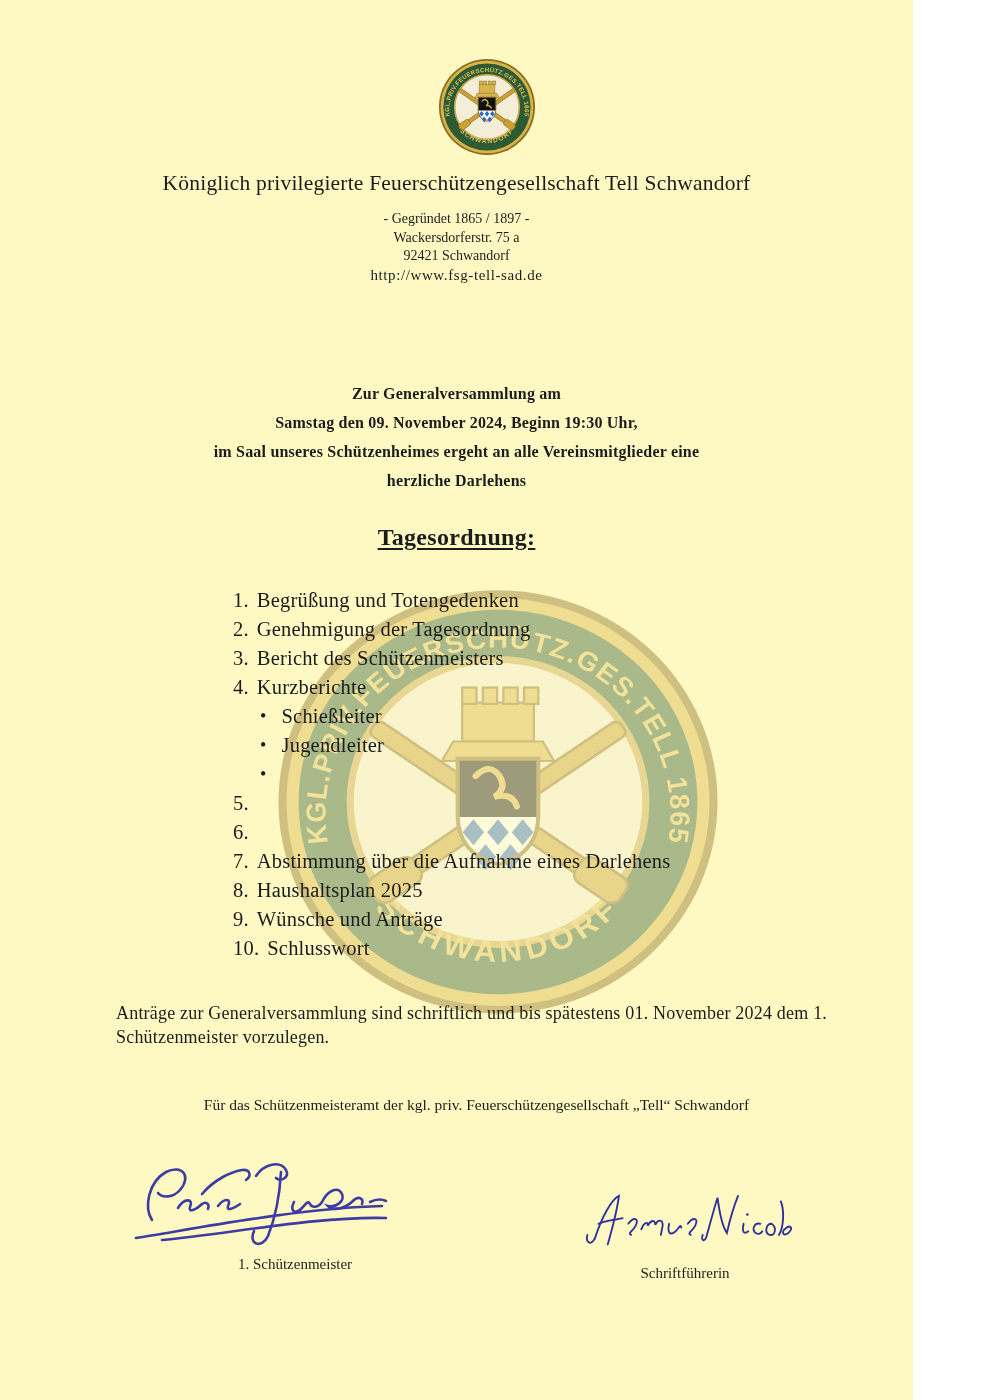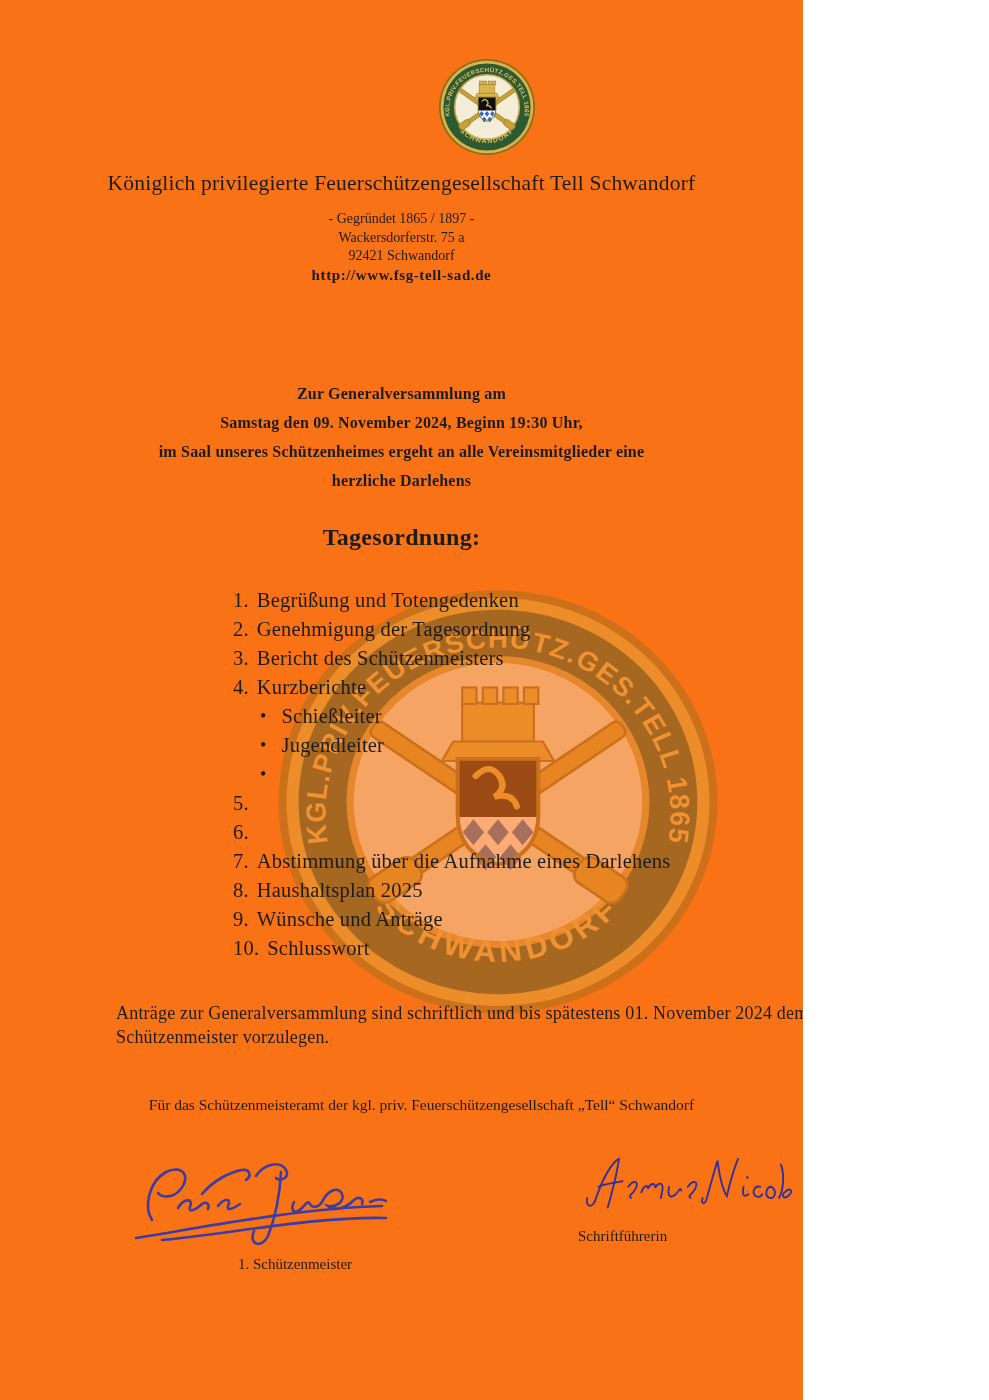--- a/index.html
+++ b/index.html
@@ -1,17 +1,17 @@
 <!DOCTYPE html>
 <html lang="de"><head>
 <meta charset="utf-8">
 <style>
   html,body { margin:0; padding:0; background:#ffffff; }
   .page {
-    position:relative; width:803px; height:1400px; background:#f97316;
+    position:relative; width:913px; height:1400px; background:#fef9c3;
     overflow:hidden; font-family:"Liberation Serif","DejaVu Serif",serif;
     color:#1c1c1c;
   }
   .defs-holder { position:absolute; width:0; height:0; overflow:hidden; }
 
   
   .watermark {
     position:absolute; left:274px; top:586px; width:448px; height:432px;
     opacity:0.40; z-index:0; pointer-events:none;
   }
@@ -20,35 +20,35 @@
   
   .logo { position:absolute; left:436px; top:58px; width:102px; height:98px; }
   .title {
     position:absolute; top:170px; left:0; width:100%;
     text-align:center; font-size:21.5px; line-height:27px; letter-spacing:0.2px;
   }
   .org-sub {
     position:absolute; top:210px; left:0; width:100%;
     text-align:center; font-size:14px; line-height:18.5px;
   }
-  .org-sub .url { font-size:15px; font-weight:bold; letter-spacing:0.6px; }
+  .org-sub .url { font-size:15px; font-weight:normal; letter-spacing:0.6px; }
 
   
   .invitation {
     position:absolute; top:351px; left:0; width:100%;
     text-align:center; font-weight:bold; font-size:16px; line-height:29px;
     letter-spacing:0.2px;
     margin-top:28px;
   }
 
   
   .agenda-heading {
     position:absolute; top:524px; left:0; width:100%;
     text-align:center; font-size:24px; font-weight:bold;
-    text-underline-offset:3px; text-decoration-thickness:1.5px;
+    text-decoration:underline; text-underline-offset:3px; text-decoration-thickness:1.5px;
     letter-spacing:0.3px;
   }
   .agenda-list {
     position:absolute; top:586px; left:233px; width:640px;
     font-size:20.5px; letter-spacing:0.2px;
   }
   .agenda-list .row { display:flex; line-height:29px; white-space:nowrap; }
   .agenda-list .num { margin-right:8px; }
   .agenda-list .row.sub { padding-left:27px; }
   .agenda-list .bullet { margin-right:15px; font-size:18px; }
@@ -60,21 +60,21 @@
   }
 
   
   .closing {
     position:absolute; top:1096px; left:0; width:100%;
     text-align:center; font-size:15.5px;margin-left:20px;
   }
 
   
   .sig-left  { position:absolute; left:118px; top:1146px; width:282px; text-align:center; }
-  .sig-right { position:absolute; left:578px; top:1149px; width:214px; }
+  .sig-right { position:absolute; left:578px; top:1186px; width:214px; text-align:center; }
   .sig-img { display:block; }
   .sig-label { font-size:15px; margin-top:4px; }
   .sig-left .sig-label { margin-left:72px; margin-top:8px; }
   .sig-right .sig-label { margin-top:9px; }
 </style>
 </head>
 <body>
 
 <div class="page">
 

